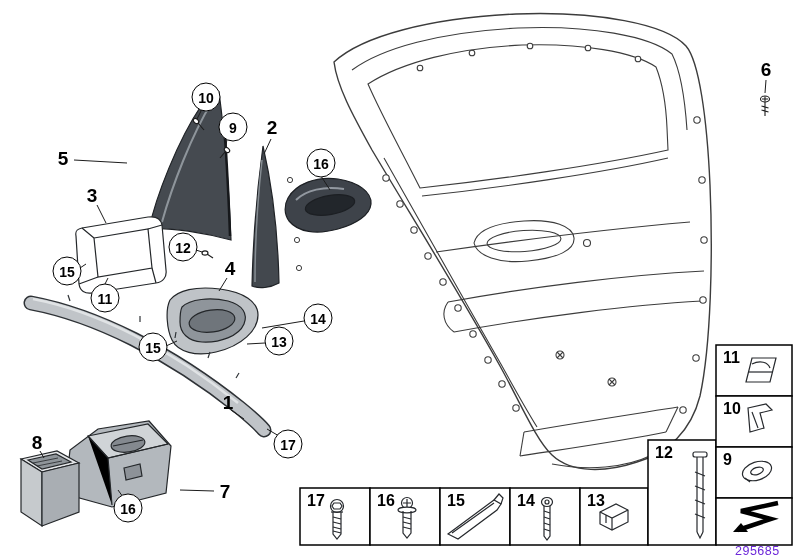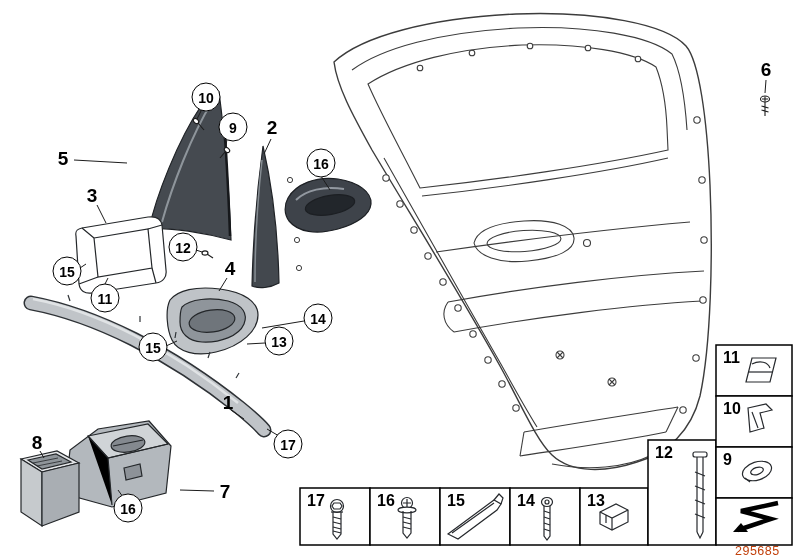--- a/index.html
+++ b/index.html
@@ -4,21 +4,21 @@
 <style>
   html,body{margin:0;padding:0;background:#fff;}
   .stage{position:relative;width:800px;height:560px;background:#ffffff;
          font-family:"Liberation Sans","DejaVu Sans",sans-serif;color:#000;overflow:hidden;}
   .stage svg{position:absolute;left:0;top:0;}
   .co{position:absolute;transform:translate(-50%,-50%);display:flex;align-items:center;
       justify-content:center;font-weight:700;line-height:1;}
   .co.plain{font-size:19px;}
   .co.circ{width:27px;height:27px;border:1.8px solid #000;border-radius:50%;background:#fff;font-size:14px;}
   .legend-num{position:absolute;font-weight:700;font-size:16px;}
-  .doc-number{position:absolute;left:735px;top:544px;font-size:12.5px;letter-spacing:.5px;color:#c2410c;}
+  .doc-number{position:absolute;left:735px;top:544px;font-size:12.5px;letter-spacing:.5px;color:#6d28d9;}
 </style>
 </head>
 <body>
 
 <div class="stage">
 
 <svg width="800" height="560" viewBox="0 0 800 560" xmlns="http://www.w3.org/2000/svg">
 
   <g fill="none" stroke="#3c3c3c" stroke-width="1.1">
 

